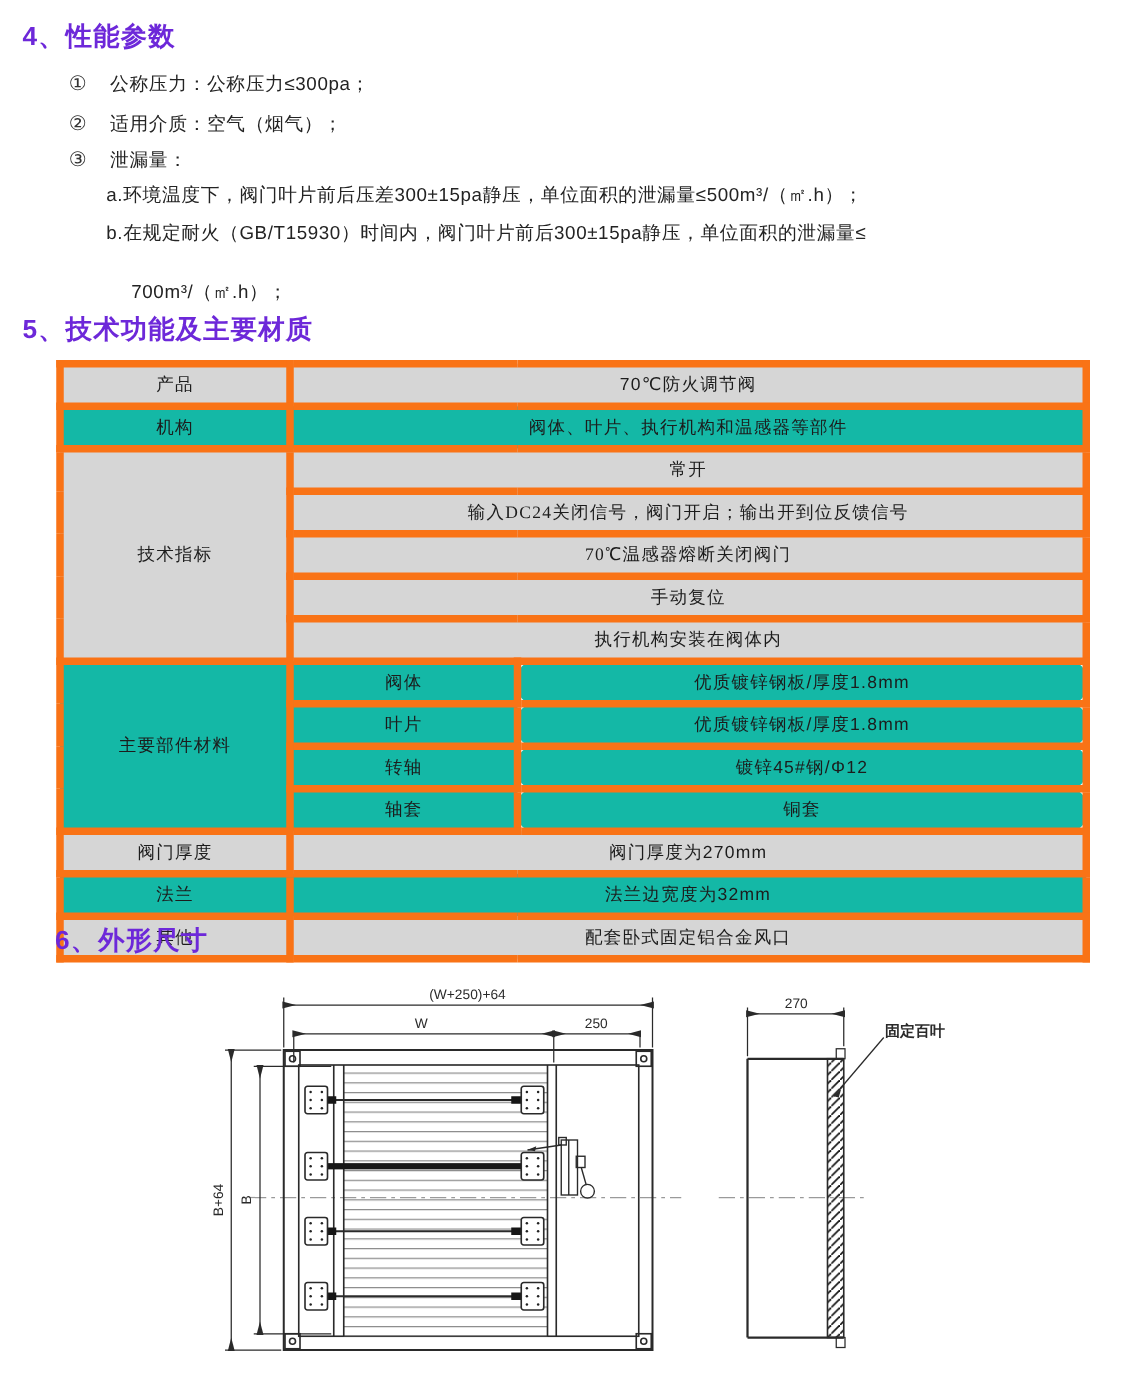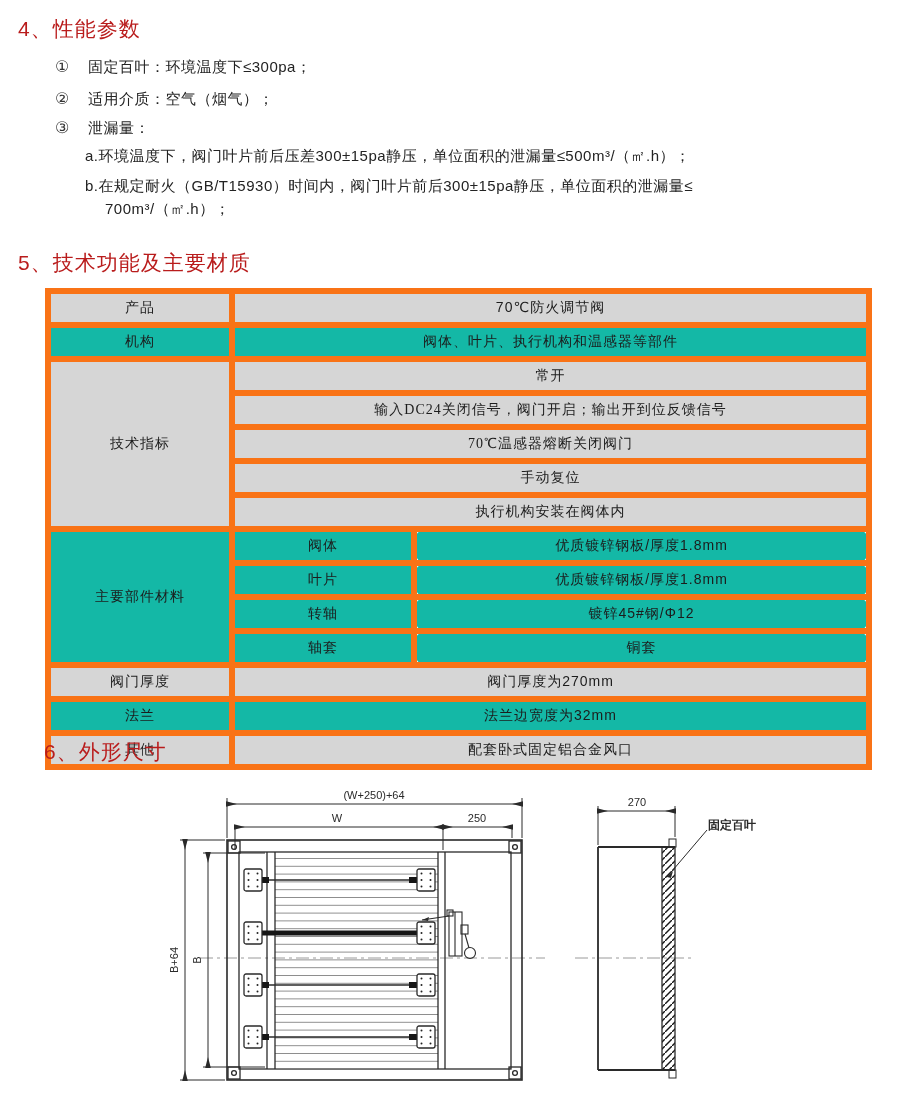--- a/index.html
+++ b/index.html
@@ -2,21 +2,21 @@
 <html><head>
 <meta charset="utf-8">
 <style>
   html,body{margin:0;padding:0;}
   body{
     width:910px;height:1116px;position:relative;background:#ffffff;
     font-family:"Liberation Sans","DejaVu Sans",sans-serif;
     color:#1c1c1c;overflow:hidden;
   }
   .abs{position:absolute;white-space:nowrap;}
-  .h1{font-size:21px;font-weight:normal;color:#b91c1c;letter-spacing:1px;}
+  .h1{font-size:21px;font-weight:bold;color:#6d28d9;letter-spacing:1px;}
   .li{font-size:15px;font-weight:500;color:#232323;letter-spacing:0.5px;}
   .li .num{display:inline-block;width:33px;font-size:16px;color:#333;}
   
   table.spec{
     position:absolute;left:45px;top:288px;width:821px;
     border-collapse:collapse;table-layout:fixed;
     font-size:14px;color:#1c1c1c;
   }
   table.spec td{
     border:6px solid #f97316;height:28px;padding:0;
@@ -29,31 +29,31 @@
   td.padS{text-align:left;padding-left:50px;border-radius:13px;}
   
   svg text{font-family:"Liberation Sans","DejaVu Sans",sans-serif;fill:#2a2a2a;}
 </style>
 </head>
 <body>
 
 <div class="abs h1" style="left:18px;top:15px;">4、性能参数</div>
 
 <div class="abs li" style="left:55px;top:57px;">
-  <span class="num">①</span><span>固定百叶：环境温度下≤300pa；</span>
+  <span class="num">①</span><span>公称压力：公称压力≤300pa；</span>
 </div>
 <div class="abs li" style="left:55px;top:89px;">
   <span class="num">②</span><span>适用介质：空气（烟气）；</span>
 </div>
 <div class="abs li" style="left:55px;top:118px;font-family:Liberation Serif, serif;">
   <span class="num">③</span><span>泄漏量：</span>
 </div>
 <div class="abs li" style="left:85px;top:147px;">a.环境温度下，阀门叶片前后压差300±15pa静压，单位面积的泄漏量≤500m³/（㎡.h）；</div>
 <div class="abs li" style="left:85px;top:177px;">b.在规定耐火（GB/T15930）时间内，阀门叶片前后300±15pa静压，单位面积的泄漏量≤</div>
-<div class="abs li" style="left:105px;top:200px;">700m³/（㎡.h）；</div>
+<div class="abs li" style="left:105px;top:224px;">700m³/（㎡.h）；</div>
 
 <div class="abs h1" style="left:18px;top:249px;">5、技术功能及主要材质</div>
 
 <table class="spec">
   <colgroup>
       <col style="width:184px">
       <col style="width:182px">
       <col style="width:455px">
     </colgroup>
   <tbody>

